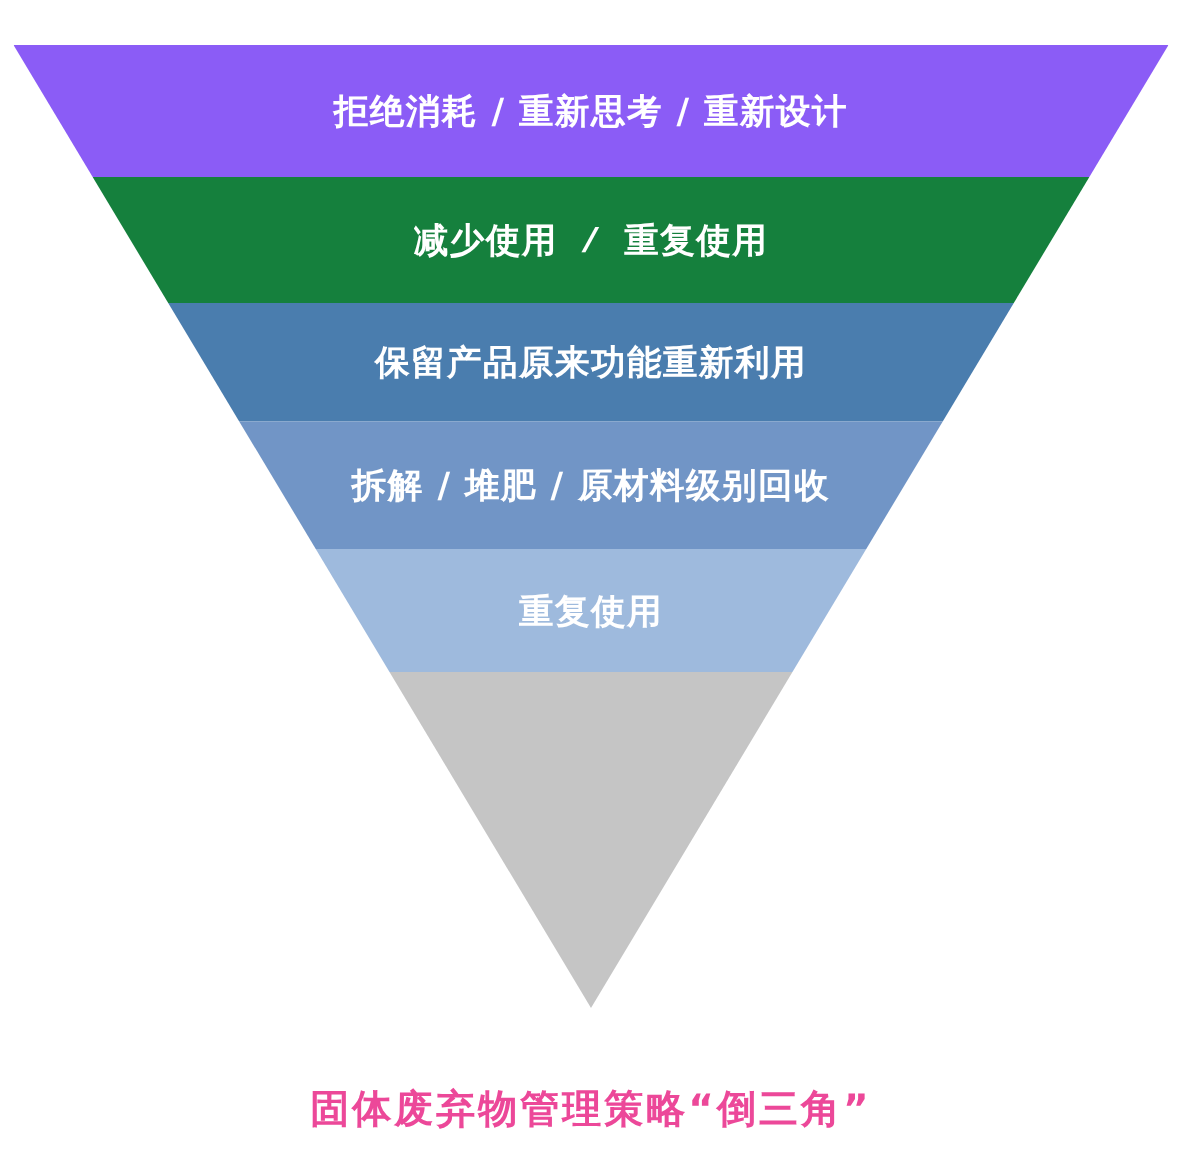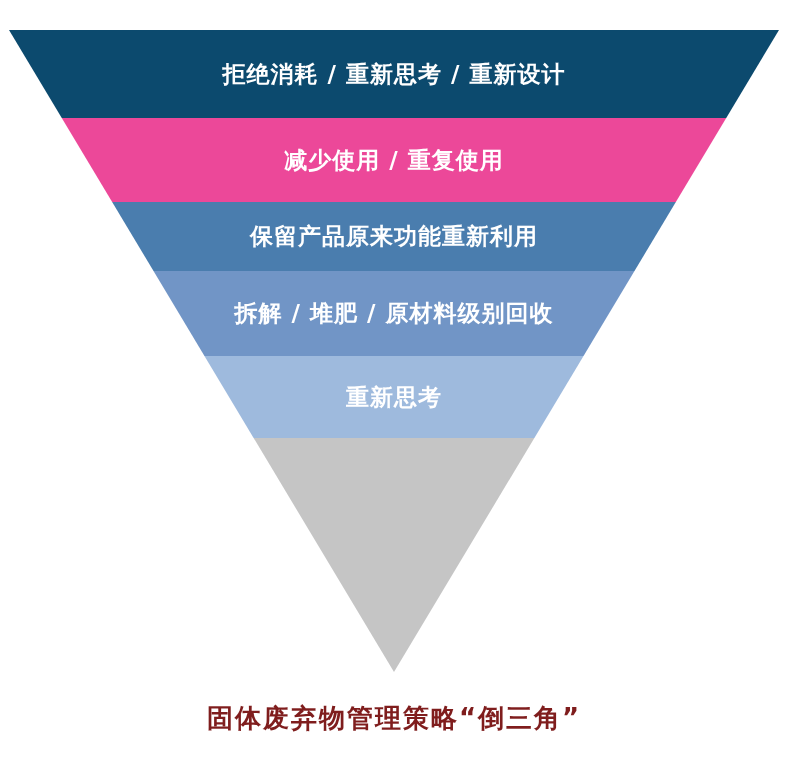--- a/index.html
+++ b/index.html
@@ -30,65 +30,65 @@
     align-items: center;
     justify-content: center;
     font-weight: bold;
     font-size: 23px;
     color: #ffffff;
     letter-spacing: 1px;
     text-align: center;
   }
   .tier-0 { height: 88px; }
   .tier-1 { height: 84px; }
-  .tier-2 { height: 69px; }
+  .tier-2 { height: 79px; }
   .tier-3 { height: 85px; }
   .tier-4 { height: 82px; }
   .tier-5 {
     flex: 1 1 auto;
     flex-direction: column;
     justify-content: flex-start;
     padding-top: 26px;
     gap: 9px;
   }
   .tier-5 .tier-line { line-height: 1.3; }
   .caption {
-    margin-top: 29px;
+    margin-top: 50px;
     text-align: center;
     font-size: 26px;
     font-weight: bold;
-    color: #7f1d1d;
+    color: #ec4899;
     letter-spacing: 2px;
   }
 </style>
 </head>
 <body>
 
 <div class="page">
 
   <div class="pyramid">
 
-    <div class="tier tier-0" style="background-color: #0c4a6e; color: rgb(255, 255, 255);">
+    <div class="tier tier-0" style="background-color: #8b5cf6; color: rgb(255, 255, 255);">
       <span class="tier-line">拒绝消耗 / 重新思考 / 重新设计</span>
     </div>
 
-    <div class="tier tier-1" style="background-color: #ec4899; color: rgb(255, 255, 255);">
+    <div class="tier tier-1" style="background-color: #15803d; color: rgb(255, 255, 255); font-family: Liberation Mono, monospace;">
       <span class="tier-line">减少使用 / 重复使用</span>
     </div>
 
     <div class="tier tier-2" style="background-color: rgb(74, 125, 174); color: rgb(255, 255, 255);">
       <span class="tier-line">保留产品原来功能重新利用</span>
     </div>
 
     <div class="tier tier-3" style="background-color: rgb(113, 149, 198); color: rgb(255, 255, 255);">
       <span class="tier-line">拆解 / 堆肥 / 原材料级别回收</span>
     </div>
 
     <div class="tier tier-4" style="background-color: rgb(158, 186, 221); color: rgb(255, 255, 255);">
-      <span class="tier-line">重新思考</span>
+      <span class="tier-line">重复使用</span>
     </div>
 
     <div class="tier tier-5" style="background-color: rgb(197, 197, 197); color: rgb(43, 43, 43);">
     </div>
 
   </div>
 
   <div class="caption">固体废弃物管理策略“倒三角”</div>
 
 </div>

